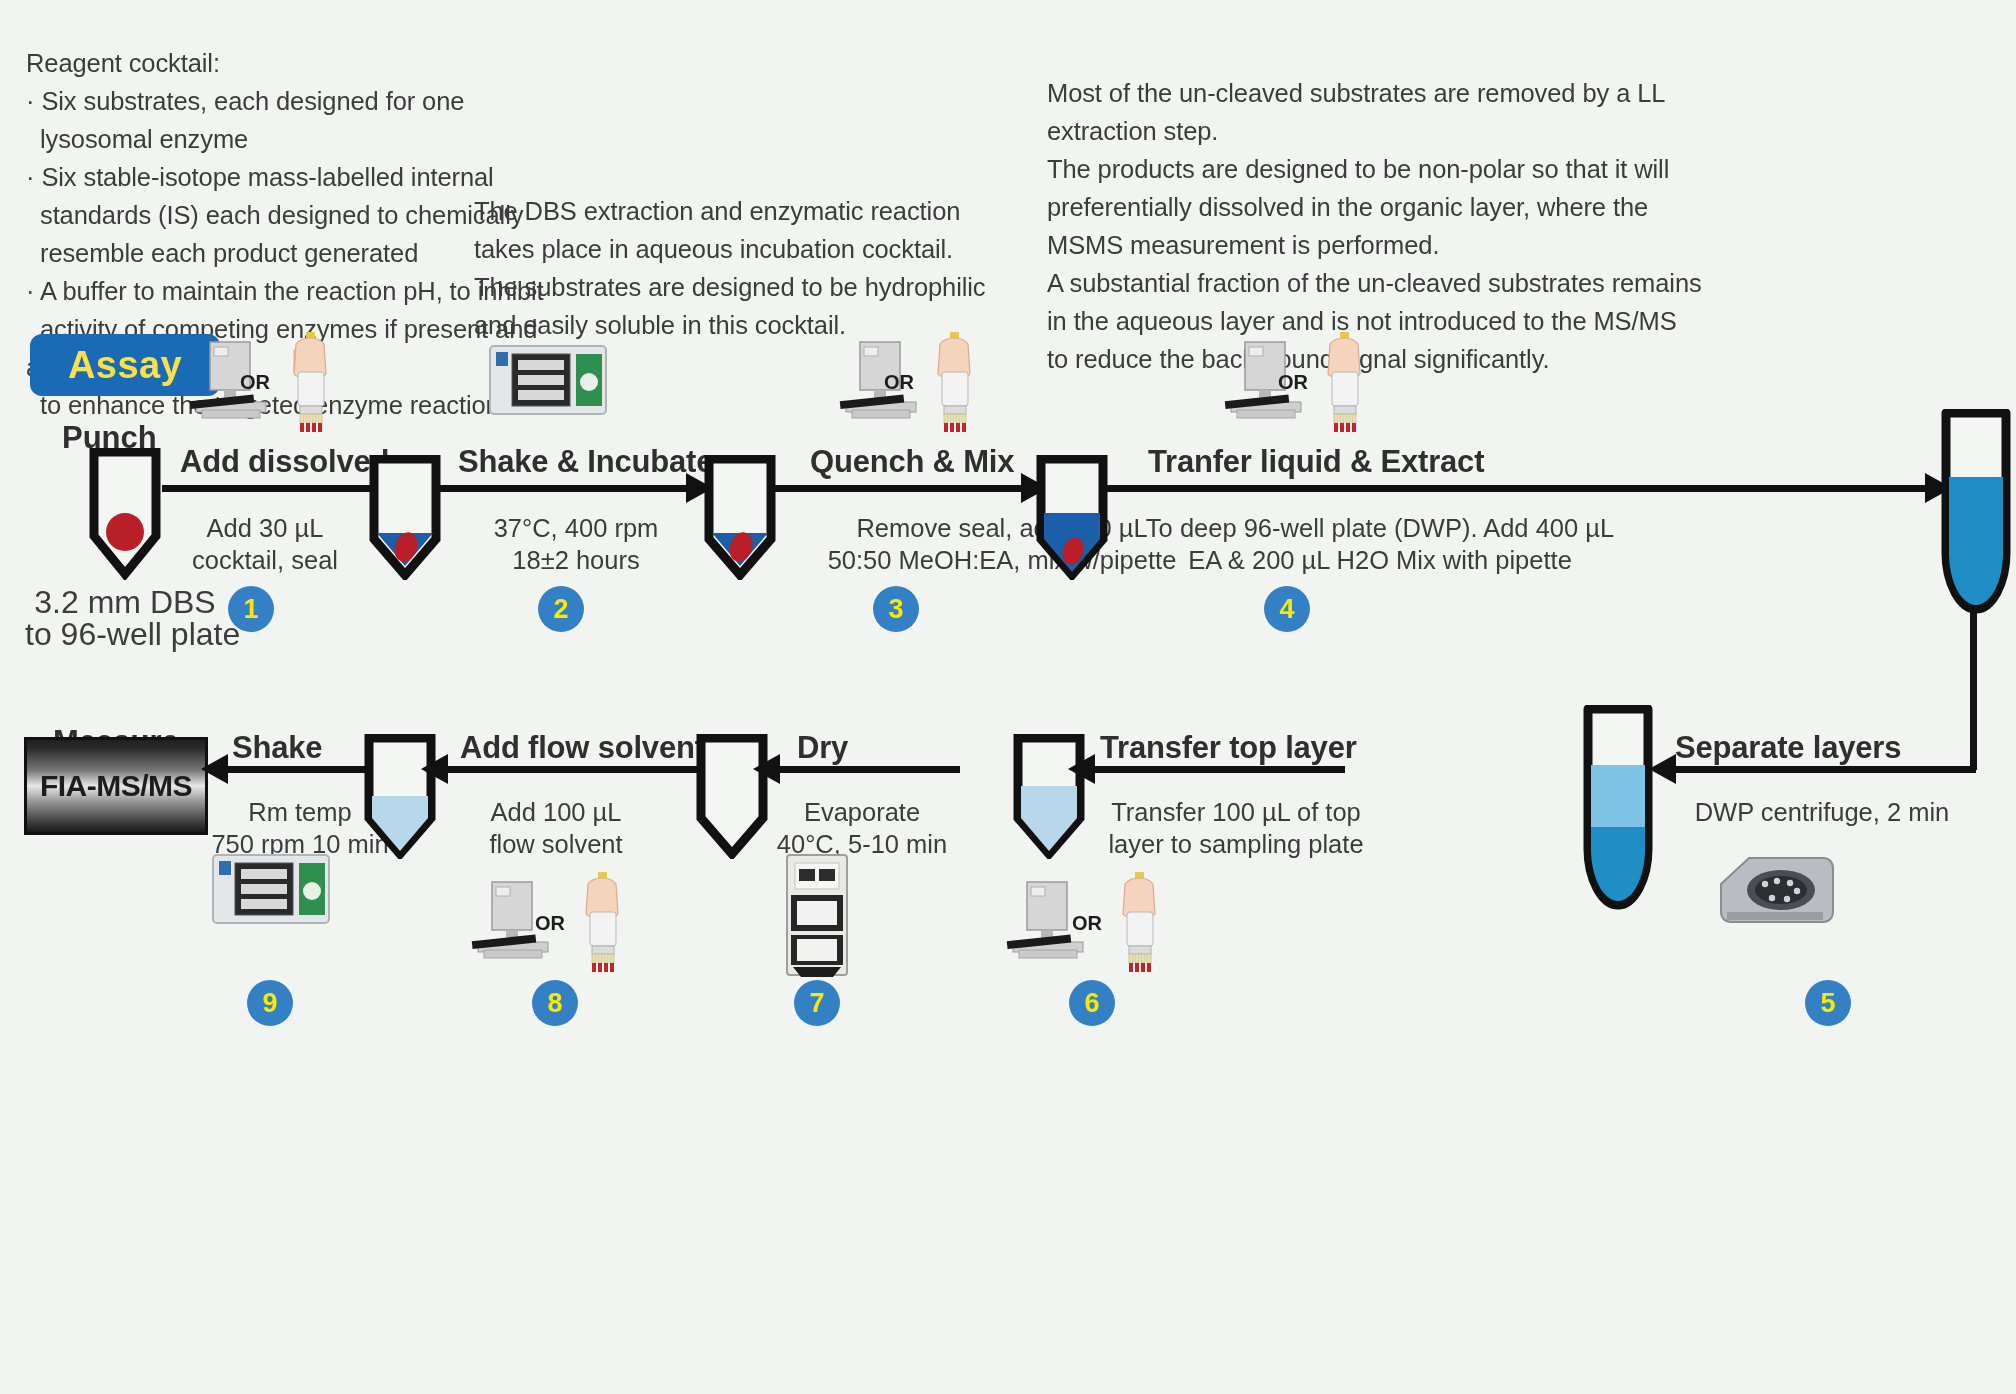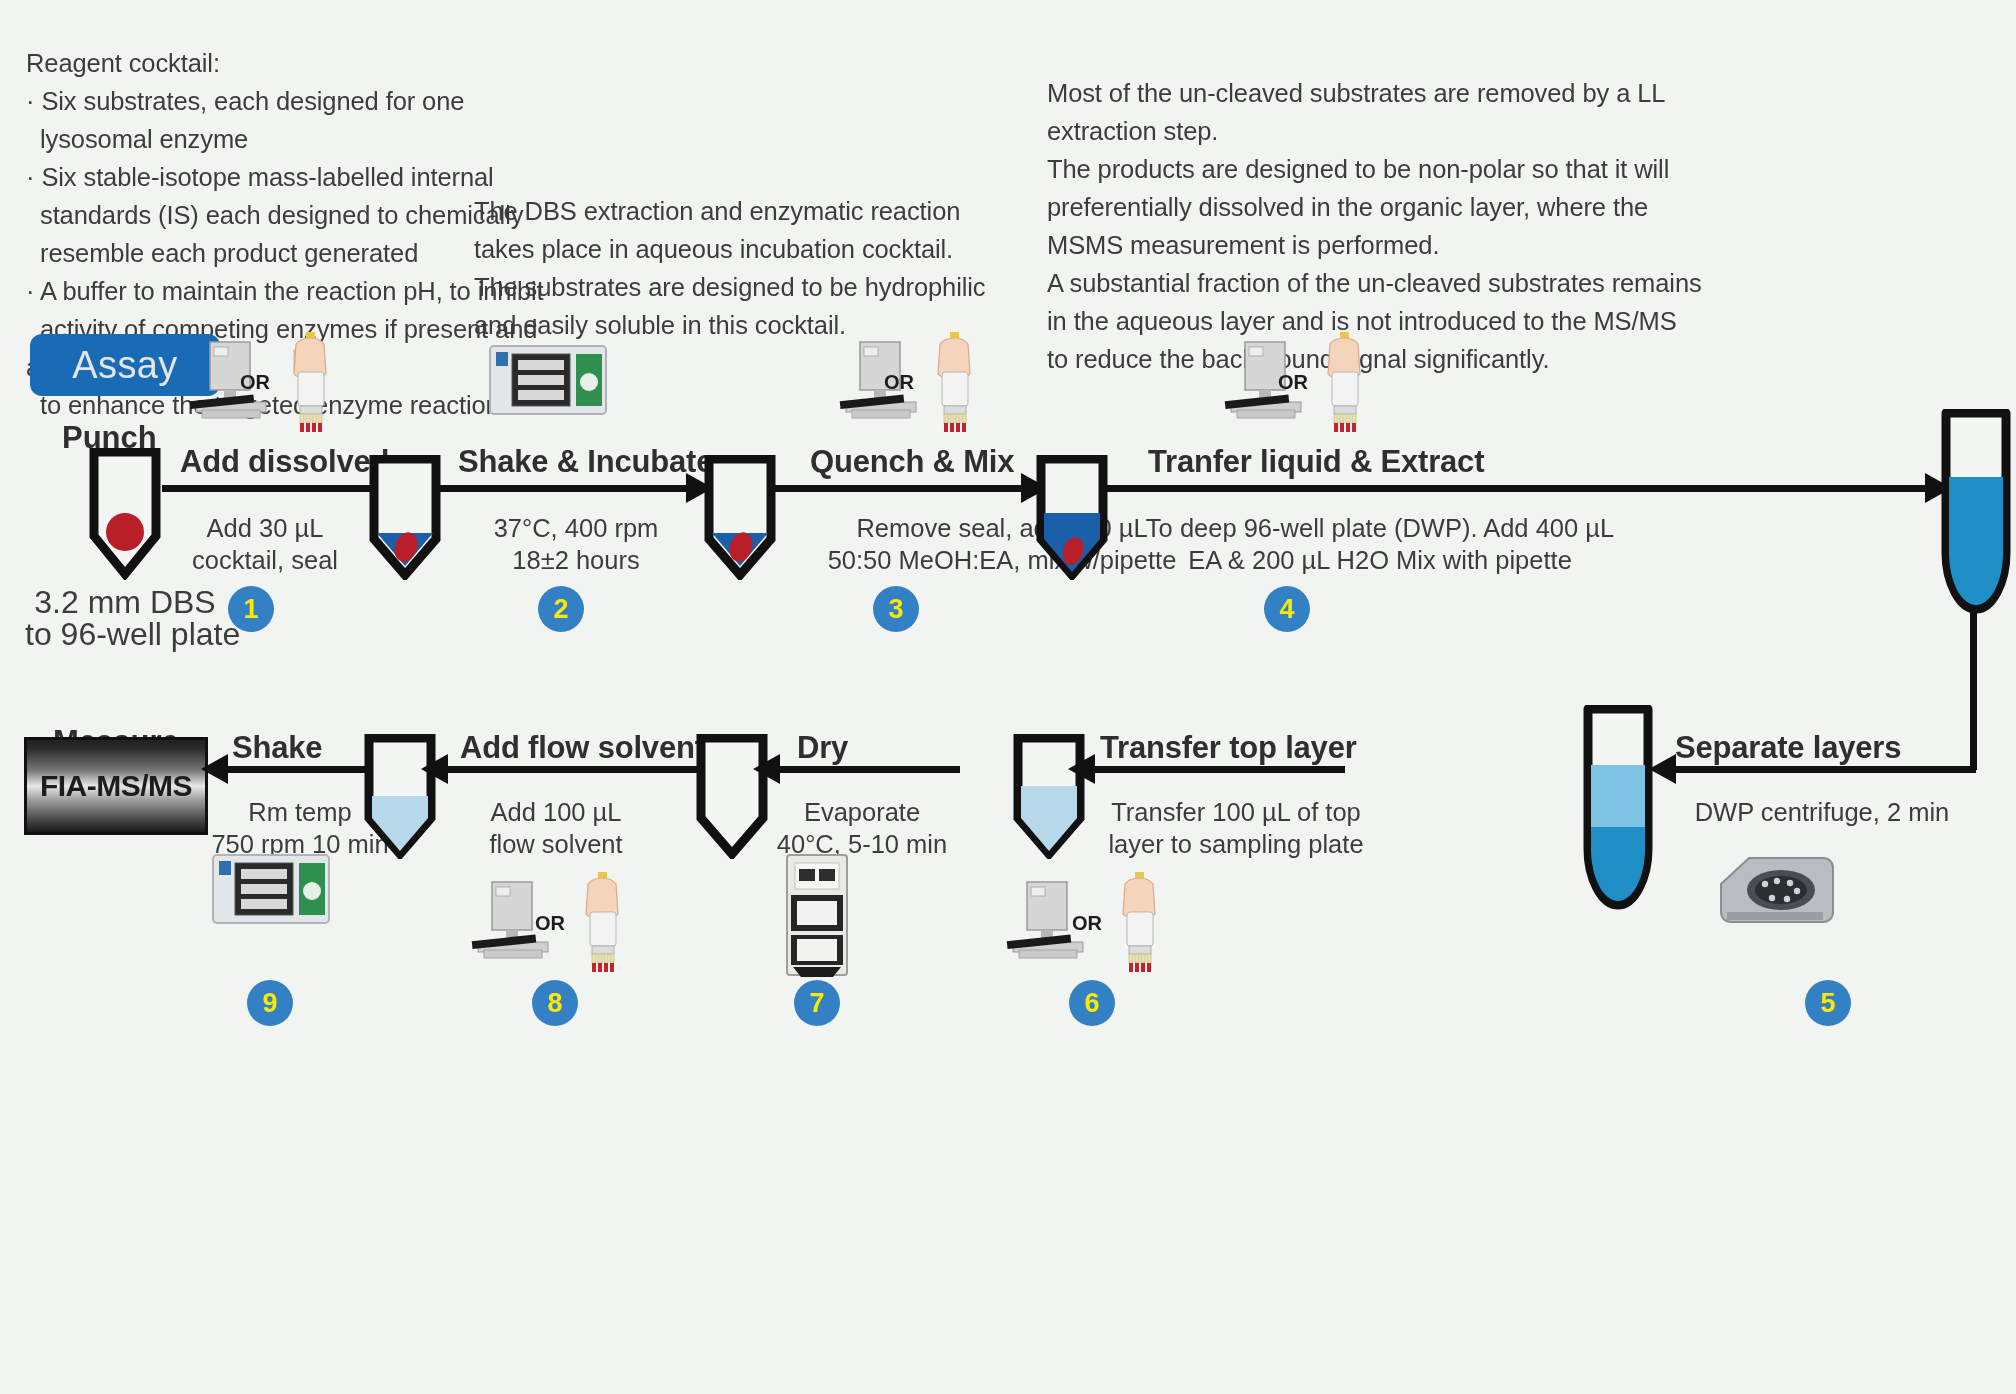--- a/index.html
+++ b/index.html
@@ -16,23 +16,23 @@
   .note{
     font-size:25.5px;
     line-height:38px;
     color:#3c3c3c;
     white-space:pre-wrap;
     letter-spacing:-0.1px;
   }
   
   .assay-badge{
     background:#1a6bb5;
-    color:#e5e5e5;
+    color:#fde047;
     font-size:38px;
-    font-weight:normal;
+    font-weight:bold;
     border-radius:12px;
     display:flex;align-items:center;justify-content:center;
     width:190px;height:62px;
     letter-spacing:0.4px;
   }
   
   .step-title{
     font-size:31px;
     font-weight:bold;
     color:#2f2f2f;

